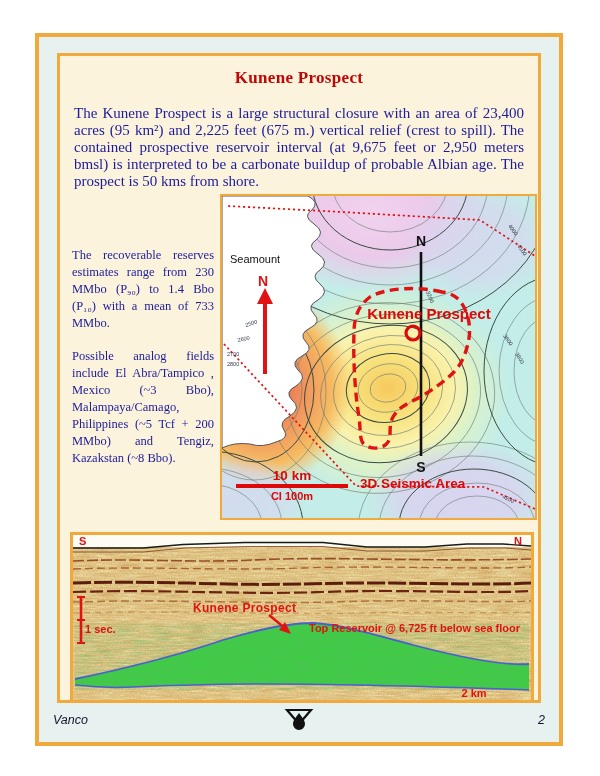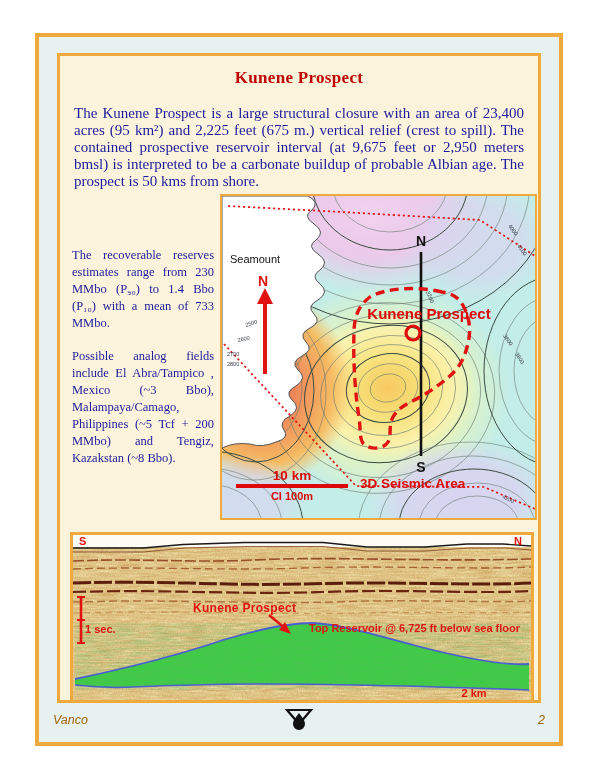--- a/index.html
+++ b/index.html
@@ -16,21 +16,21 @@
            text-align:justify;}
   .leftcol p{margin:0 0 16px;}
   .map-fig{flex-shrink:0;width:317px;height:326px;margin:0;box-sizing:border-box;
            border:2px solid #EFA93C;background:#C3EDE8;}
   .seis-fig{width:464px;height:179px;margin:12px 4px 0 10px;box-sizing:border-box;
             border:3px solid #EFA93C;background:#EFDFA6;}
   figure{display:block;}
   svg{display:block;}
   .map-fig text,.seis-fig text{font-family:"Liberation Sans",sans-serif;}
   .footer{position:absolute;left:14px;right:14px;bottom:8px;height:28px;display:flex;
-          align-items:center;justify-content:space-between;color:#a16207;
+          align-items:center;justify-content:space-between;color:#0f172a;
           font-family:"Liberation Sans",sans-serif;font-style:italic;font-size:12.5px;}
   .footer .mid{position:absolute;left:0;right:0;text-align:center;}
 </style>
 </head>
 <body>
 
 <div class="frame">
   <div class="panel">
 
     <h1 class="title">Kunene Prospect</h1>

